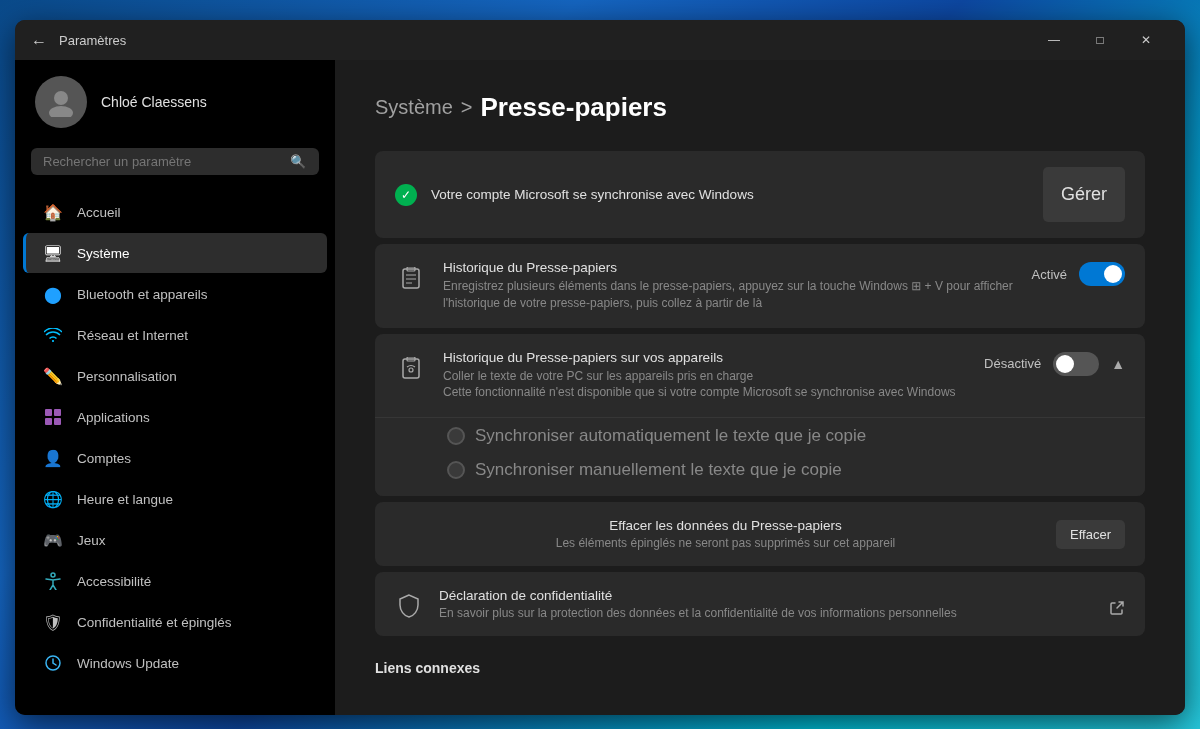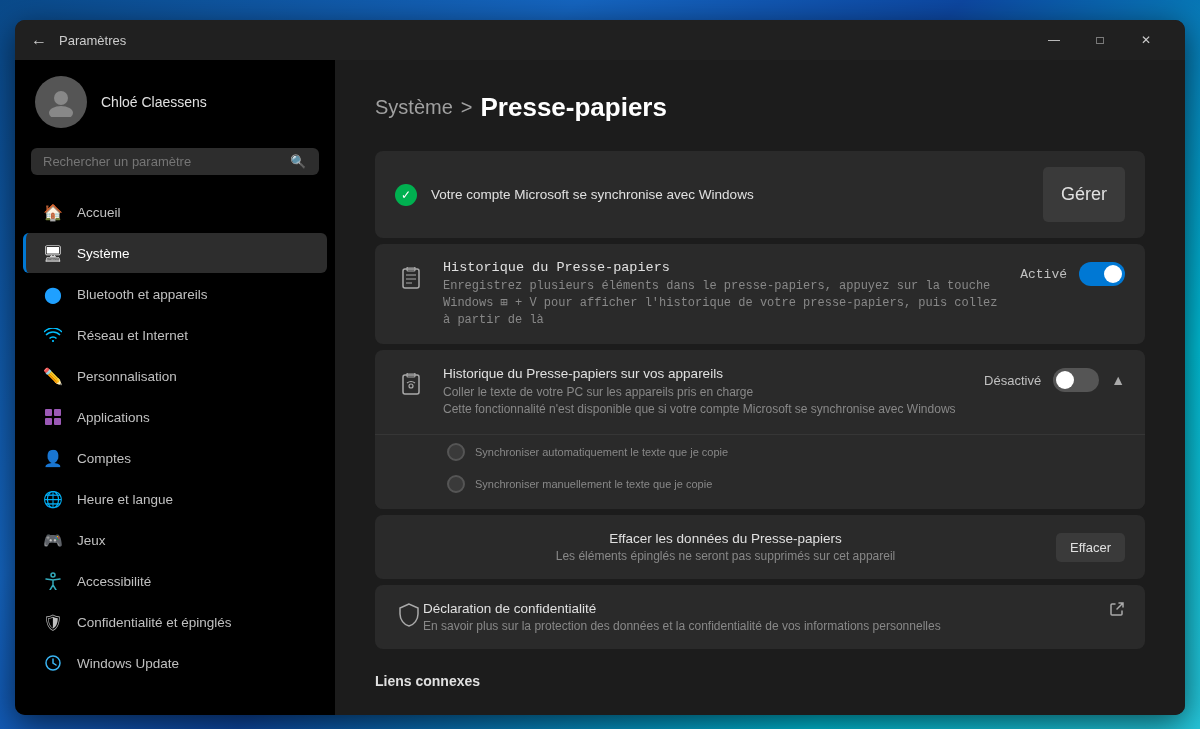--- a/index.html
+++ b/index.html
@@ -285,21 +285,21 @@
       flex-direction: column;
       gap: 14px;
       background: #2a2a2a;
       border-top: 1px solid #363636;
     }
     .radio-item {
       display: flex;
       align-items: center;
       gap: 10px;
       color: #888;
-      font-size: 11px;
+      font-size: 17px;
     }
     .radio-circle {
       width: 18px;
       height: 18px;
       border-radius: 50%;
       border: 2px solid #555;
       background: #3a3a3a;
       flex-shrink: 0;
     }
     
@@ -330,23 +330,23 @@
       padding: 7px 14px;
       border-radius: 5px;
       font-size: 13px;
       cursor: pointer;
       flex-shrink: 0;
       margin-top: 2px;
     }
     
     .privacy-card {
       display: flex;
-      align-items: flex-start;
+      align-items: flex-end;
       padding: 16px 20px;
-      gap: 0;
+      gap: 16px;
     }
     .privacy-icon {
       width: 28px;
       height: 28px;
       display: flex;
       align-items: center;
       justify-content: center;
       color: #aaa;
       font-size: 18px;
       flex-shrink: 0;
@@ -500,21 +500,21 @@
       </div>
 
       <div class="card">
         <div class="sync-card">
           <div class="sync-icon">✓</div>
           <span class="sync-text">Votre compte Microsoft se synchronise avec Windows</span>
           <button class="btn-manage">Gérer</button>
         </div>
       </div>
 
-      <div class="card" style="margin-bottom:6px;font-family:Liberation Mono, monospace;">
+      <div class="card" style="margin-bottom:6px;">
         <div class="setting-row">
           <div class="setting-icon-box">
             <svg width="22" height="22" viewBox="0 0 22 22" fill="none">
               <rect x="3" y="2" width="16" height="19" rx="2" stroke="#aaa" stroke-width="1.5" fill="none"></rect>
               <rect x="7" y="0" width="8" height="4" rx="1" stroke="#aaa" stroke-width="1.2" fill="none"></rect>
               <line x1="6" y1="8" x2="16" y2="8" stroke="#aaa" stroke-width="1.2"></line>
               <line x1="6" y1="12" x2="16" y2="12" stroke="#aaa" stroke-width="1.2"></line>
               <line x1="6" y1="16" x2="12" y2="16" stroke="#aaa" stroke-width="1.2"></line>
             </svg>
           </div>

